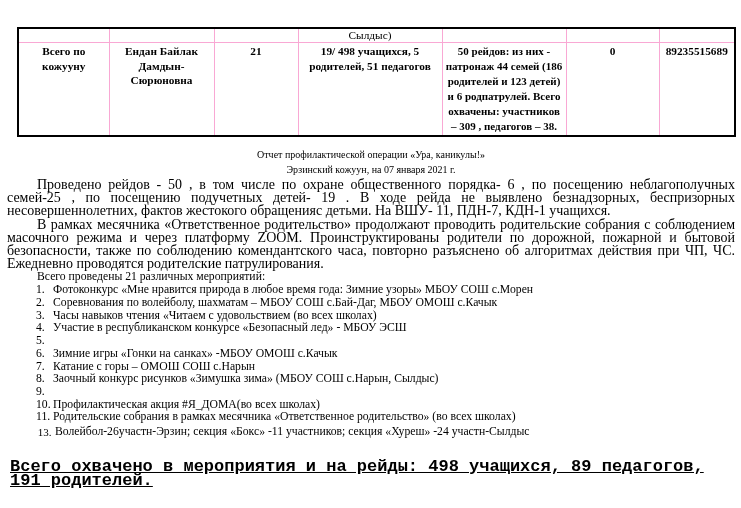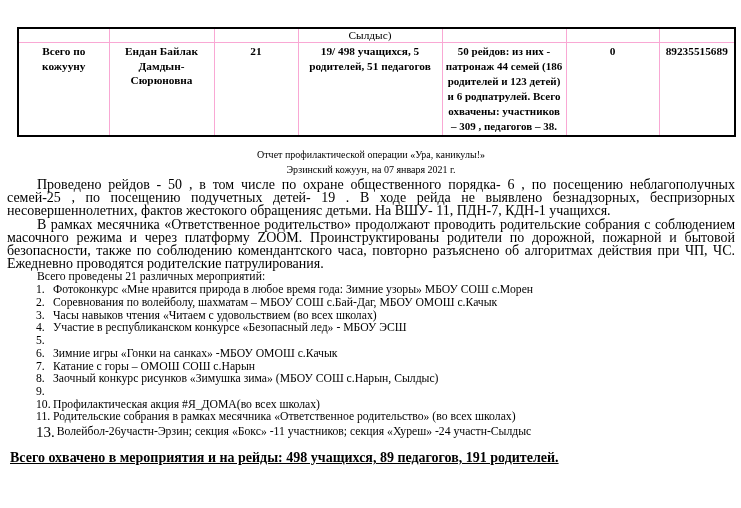--- a/index.html
+++ b/index.html
@@ -66,28 +66,29 @@
     font-size:11.7px;
     line-height:12.7px;
     padding-left:29px;
   }
   .event-item .num {
     flex:0 0 15px;
     text-align:left;
   }
   .event-item .txt { padding-left:2px;text-align:center; }
   .event-item.spaced { margin-top:2px; }
-  .event-item.big-num .num { font-size:15px; line-height:12.7px; flex-basis:17px;text-align:center; }
+  .event-item.big-num .num { font-size:11px; line-height:12.7px; flex-basis:17px;text-align:center; }
   .report-footer {
-    margin-top:12px;
+    margin-top:21px;
     margin-left:3px;
-    font-size:14px;
+    font-size:17px;
     font-weight:bold;
     text-decoration:underline;
     line-height:14px;
+    font-family:Liberation Mono, monospace;
   }
 </style>
 </head>
 <body>
 
 <div class="page">
 
   <table class="summary-table">
     <colgroup>
       <col style="width:91px">

